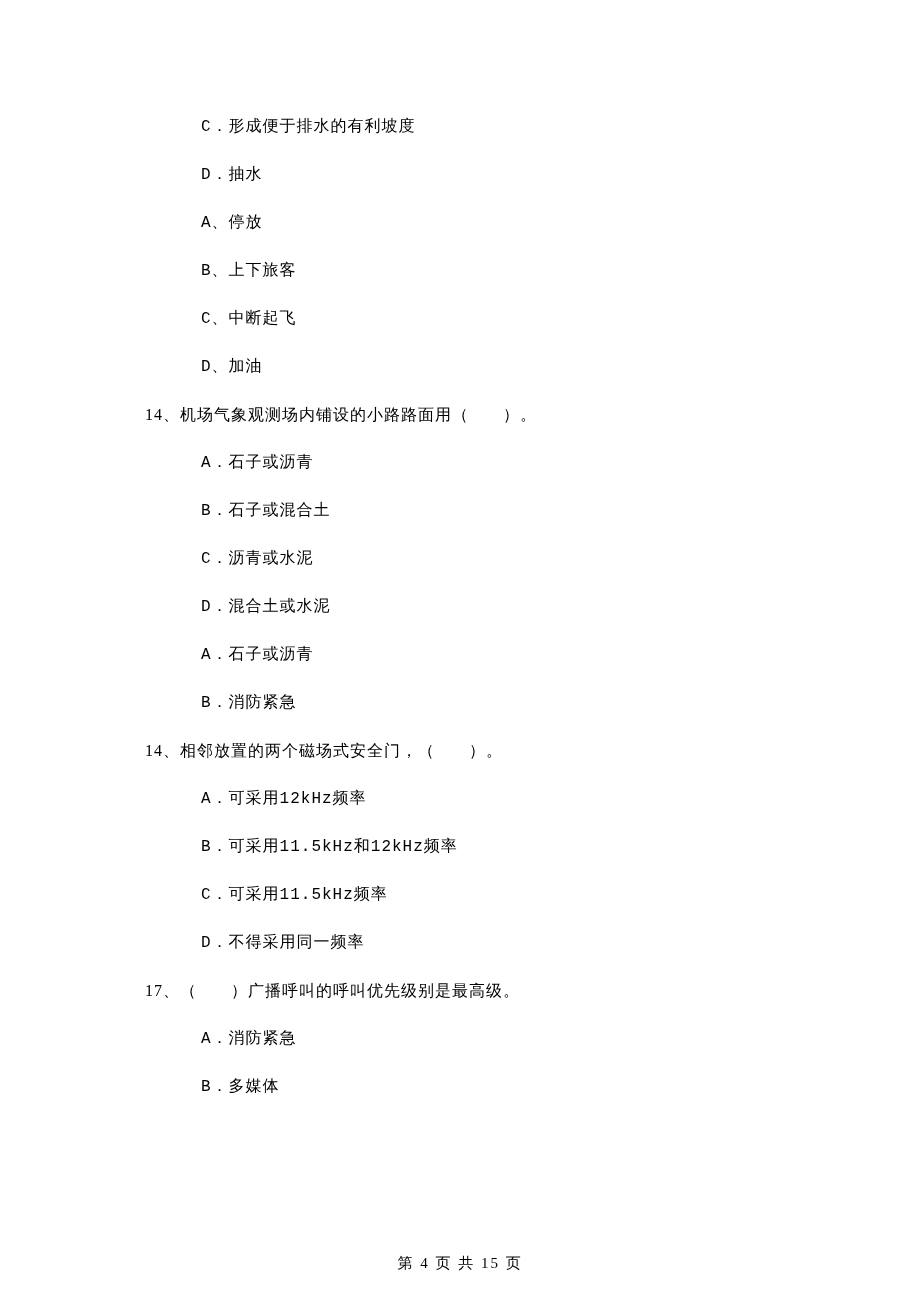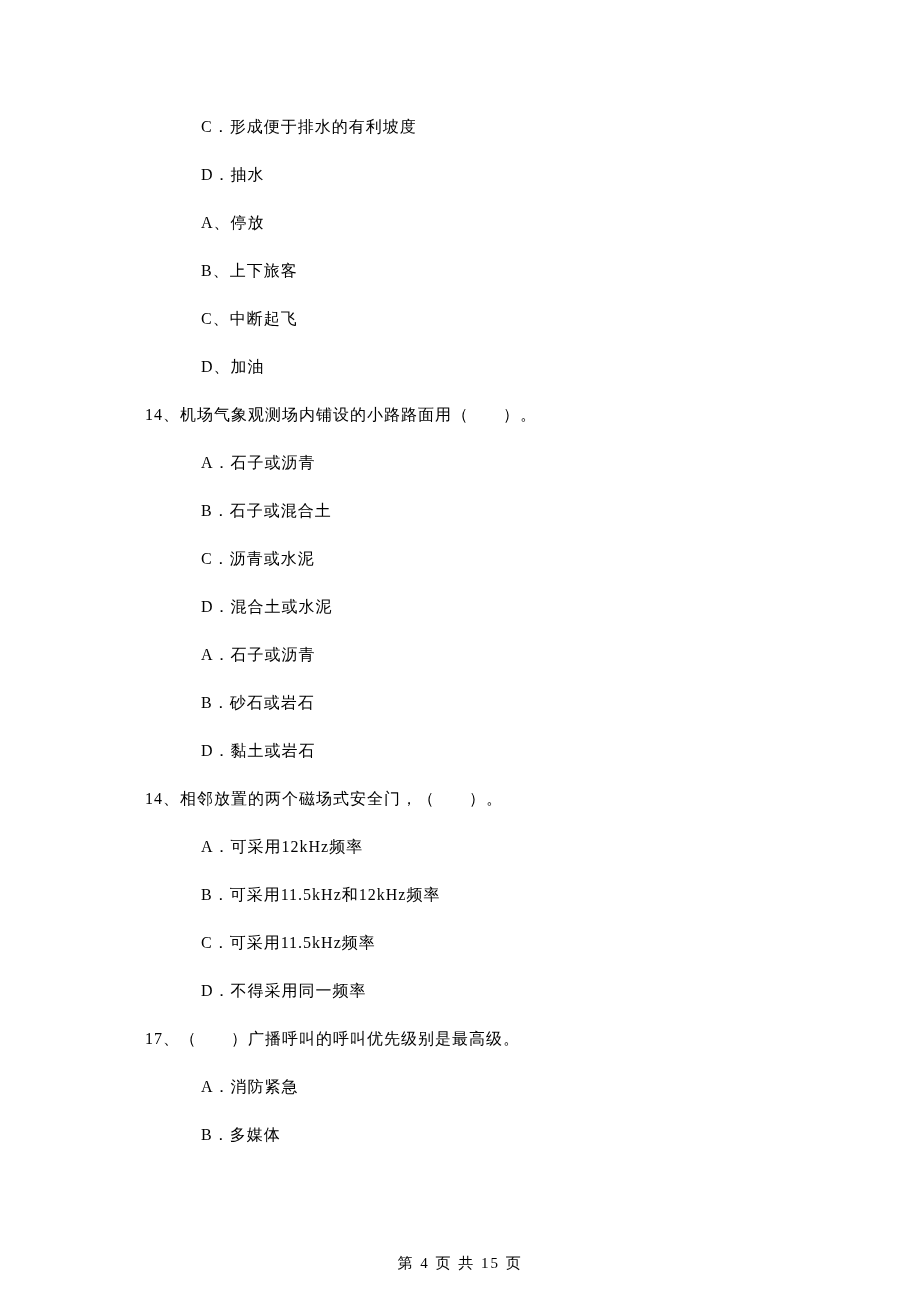--- a/index.html
+++ b/index.html
@@ -18,20 +18,21 @@
     padding: 115px 145px 30px 145px;
     box-sizing: border-box;
     position: relative;
   }
   .line {
     margin-bottom: 24px;
     letter-spacing: 1px;
   }
   .opt {
     padding-left: 56px;
+    font-family: Liberation Mono, monospace;
   }
   .q {
     padding-left: 0;
   }
   .footer {
     position: absolute;
     bottom: 28px;
     left: 0;
     width: 100%;
     text-align: center;
@@ -52,22 +53,21 @@
   <div class="line opt">C、中断起飞</div>
   <div class="line opt">D、加油</div>
 
   <div class="line q">14、机场气象观测场内铺设的小路路面用（　　）。</div>
   <div class="line opt">A．石子或沥青</div>
   <div class="line opt">B．石子或混合土</div>
   <div class="line opt">C．沥青或水泥</div>
   <div class="line opt">D．混合土或水泥</div>
 
   <div class="line opt">A．石子或沥青</div>
-  <div class="line opt">B．砂石或岩石</div>
-  <div class="line opt">D．黏土或岩石</div>
+  <div class="line opt">B．消防紧急</div>
 
   <div class="line q">14、相邻放置的两个磁场式安全门，（　　）。</div>
   <div class="line opt">A．可采用12kHz频率</div>
   <div class="line opt">B．可采用11.5kHz和12kHz频率</div>
   <div class="line opt">C．可采用11.5kHz频率</div>
   <div class="line opt">D．不得采用同一频率</div>
 
   <div class="line q">17、（　　）广播呼叫的呼叫优先级别是最高级。</div>
   <div class="line opt">A．消防紧急</div>
   <div class="line opt">B．多媒体</div>

